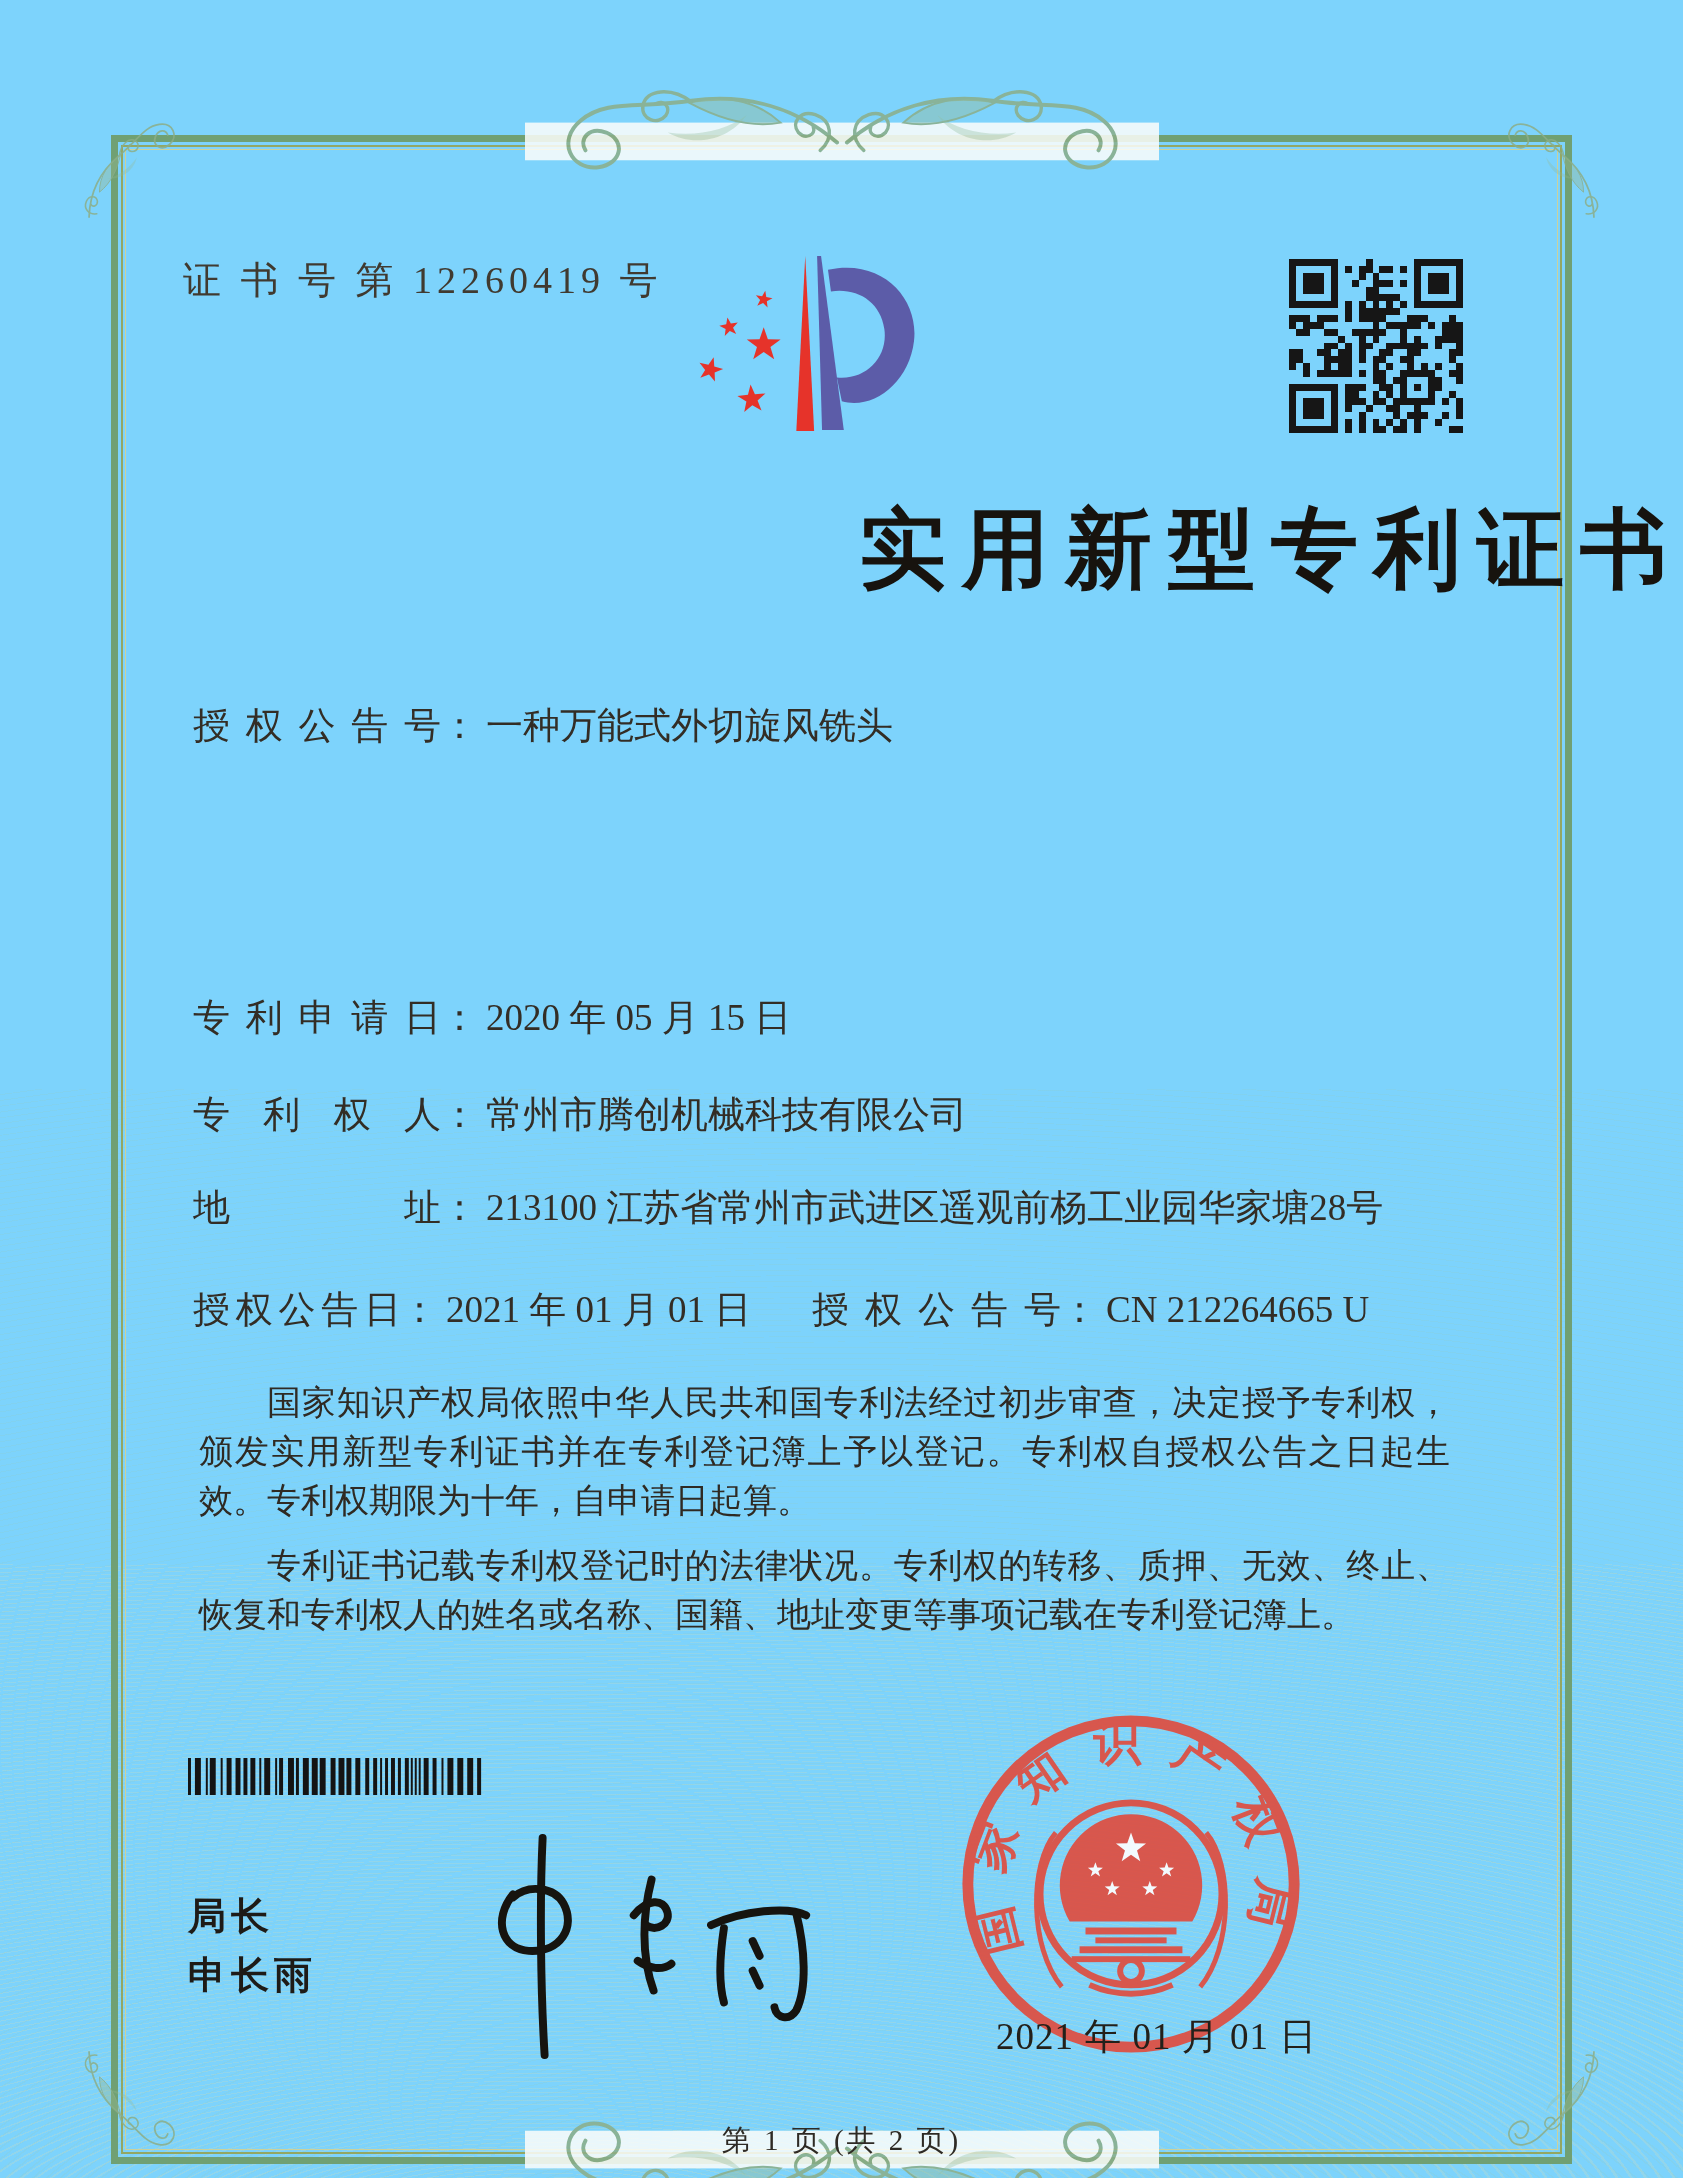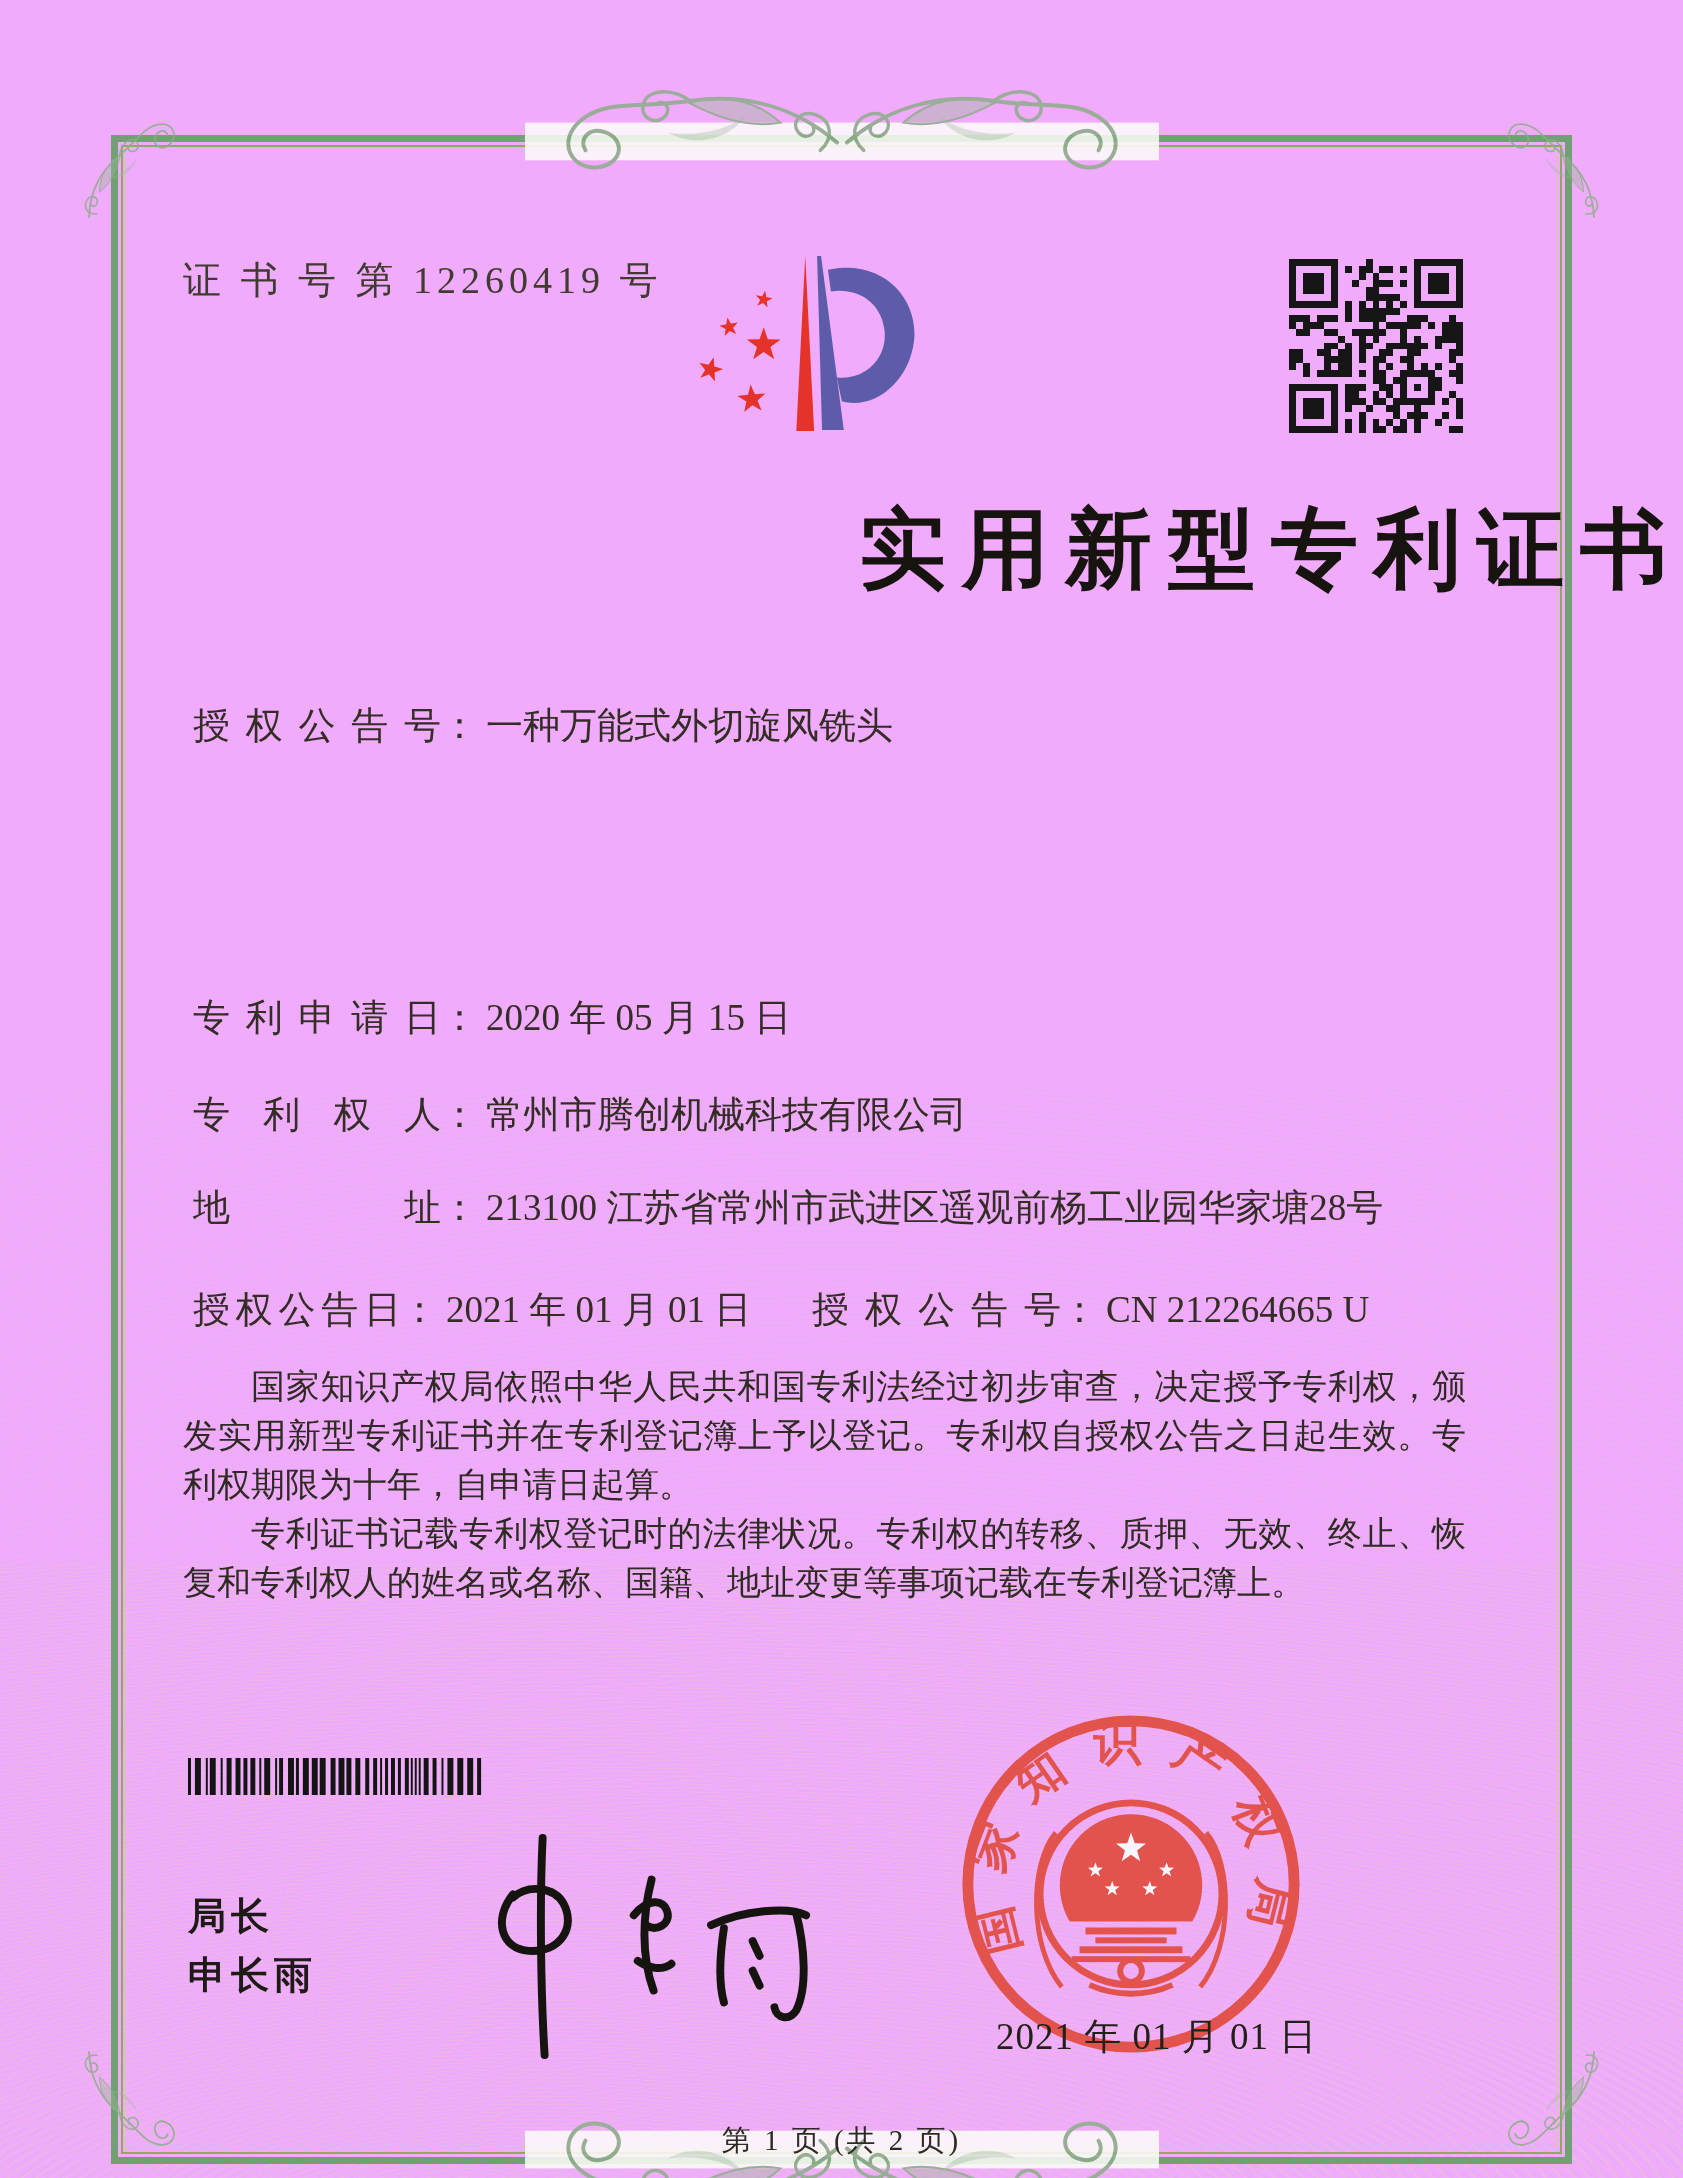--- a/index.html
+++ b/index.html
@@ -1,18 +1,18 @@
 <!DOCTYPE html>
 <html><head>
 <meta charset="utf-8">
 <style>
   html,body{margin:0;padding:0;background:#ffffff;}
   .page{
     position:relative; width:1683px; height:2178px; overflow:hidden;
-    background:#f0abfc;
+    background:#7dd3fc;
     font-family:"Liberation Serif","DejaVu Serif",serif;
     color:#2c2822;
   }
   
   .waves-green{
     position:absolute; left:0; top:1089px; width:1683px; height:1089px; z-index:0;
     background:repeating-radial-gradient(140% 100% at 50% 118%,
       rgba(162,198,152,0.13) 0 2px, rgba(255,255,255,0) 2px 12px);
   }
   .waves-cream{
@@ -48,21 +48,21 @@
   }
   .row{position:absolute; left:193px; width:1317px; font-size:37px; color:#332d25; z-index:3; white-space:nowrap;}
   .lbl{display:inline-block; width:248px; text-align:justify; text-align-last:justify; vertical-align:bottom;}
   .colon{display:inline-block; margin-right:8px;}
   .pair2{position:absolute; left:619px; top:0;}
   .pair2 .lbl{width:249px;}
   .body-text{
     position:absolute; left:183px; top:1362px; width:1283px; z-index:3;
     font-size:34px; line-height:49px; color:#2f2a23; text-align:justify;
   }
-  .body-text p{margin:0; text-indent:2em;}
+  .body-text p{margin:16px; text-indent:2em;}
   .barcode{position:absolute; left:188px; top:1758px; width:303px; height:37px; z-index:3;}
   .bureau{
     position:absolute; left:188px; z-index:3;
     font-family:"Liberation Sans","DejaVu Sans",sans-serif;
     font-size:38px; letter-spacing:5px; color:#1e1b17;font-weight:bold;
   }
   .bureau-title{top:1891px;}
   .bureau-name{top:1950px;}
   .signature{position:absolute; left:396px; top:1820px; width:426px; height:243px; z-index:4;}
   .seal{position:absolute; left:952px; top:1705px; width:358px; height:358px; z-index:3; opacity:.9;}

